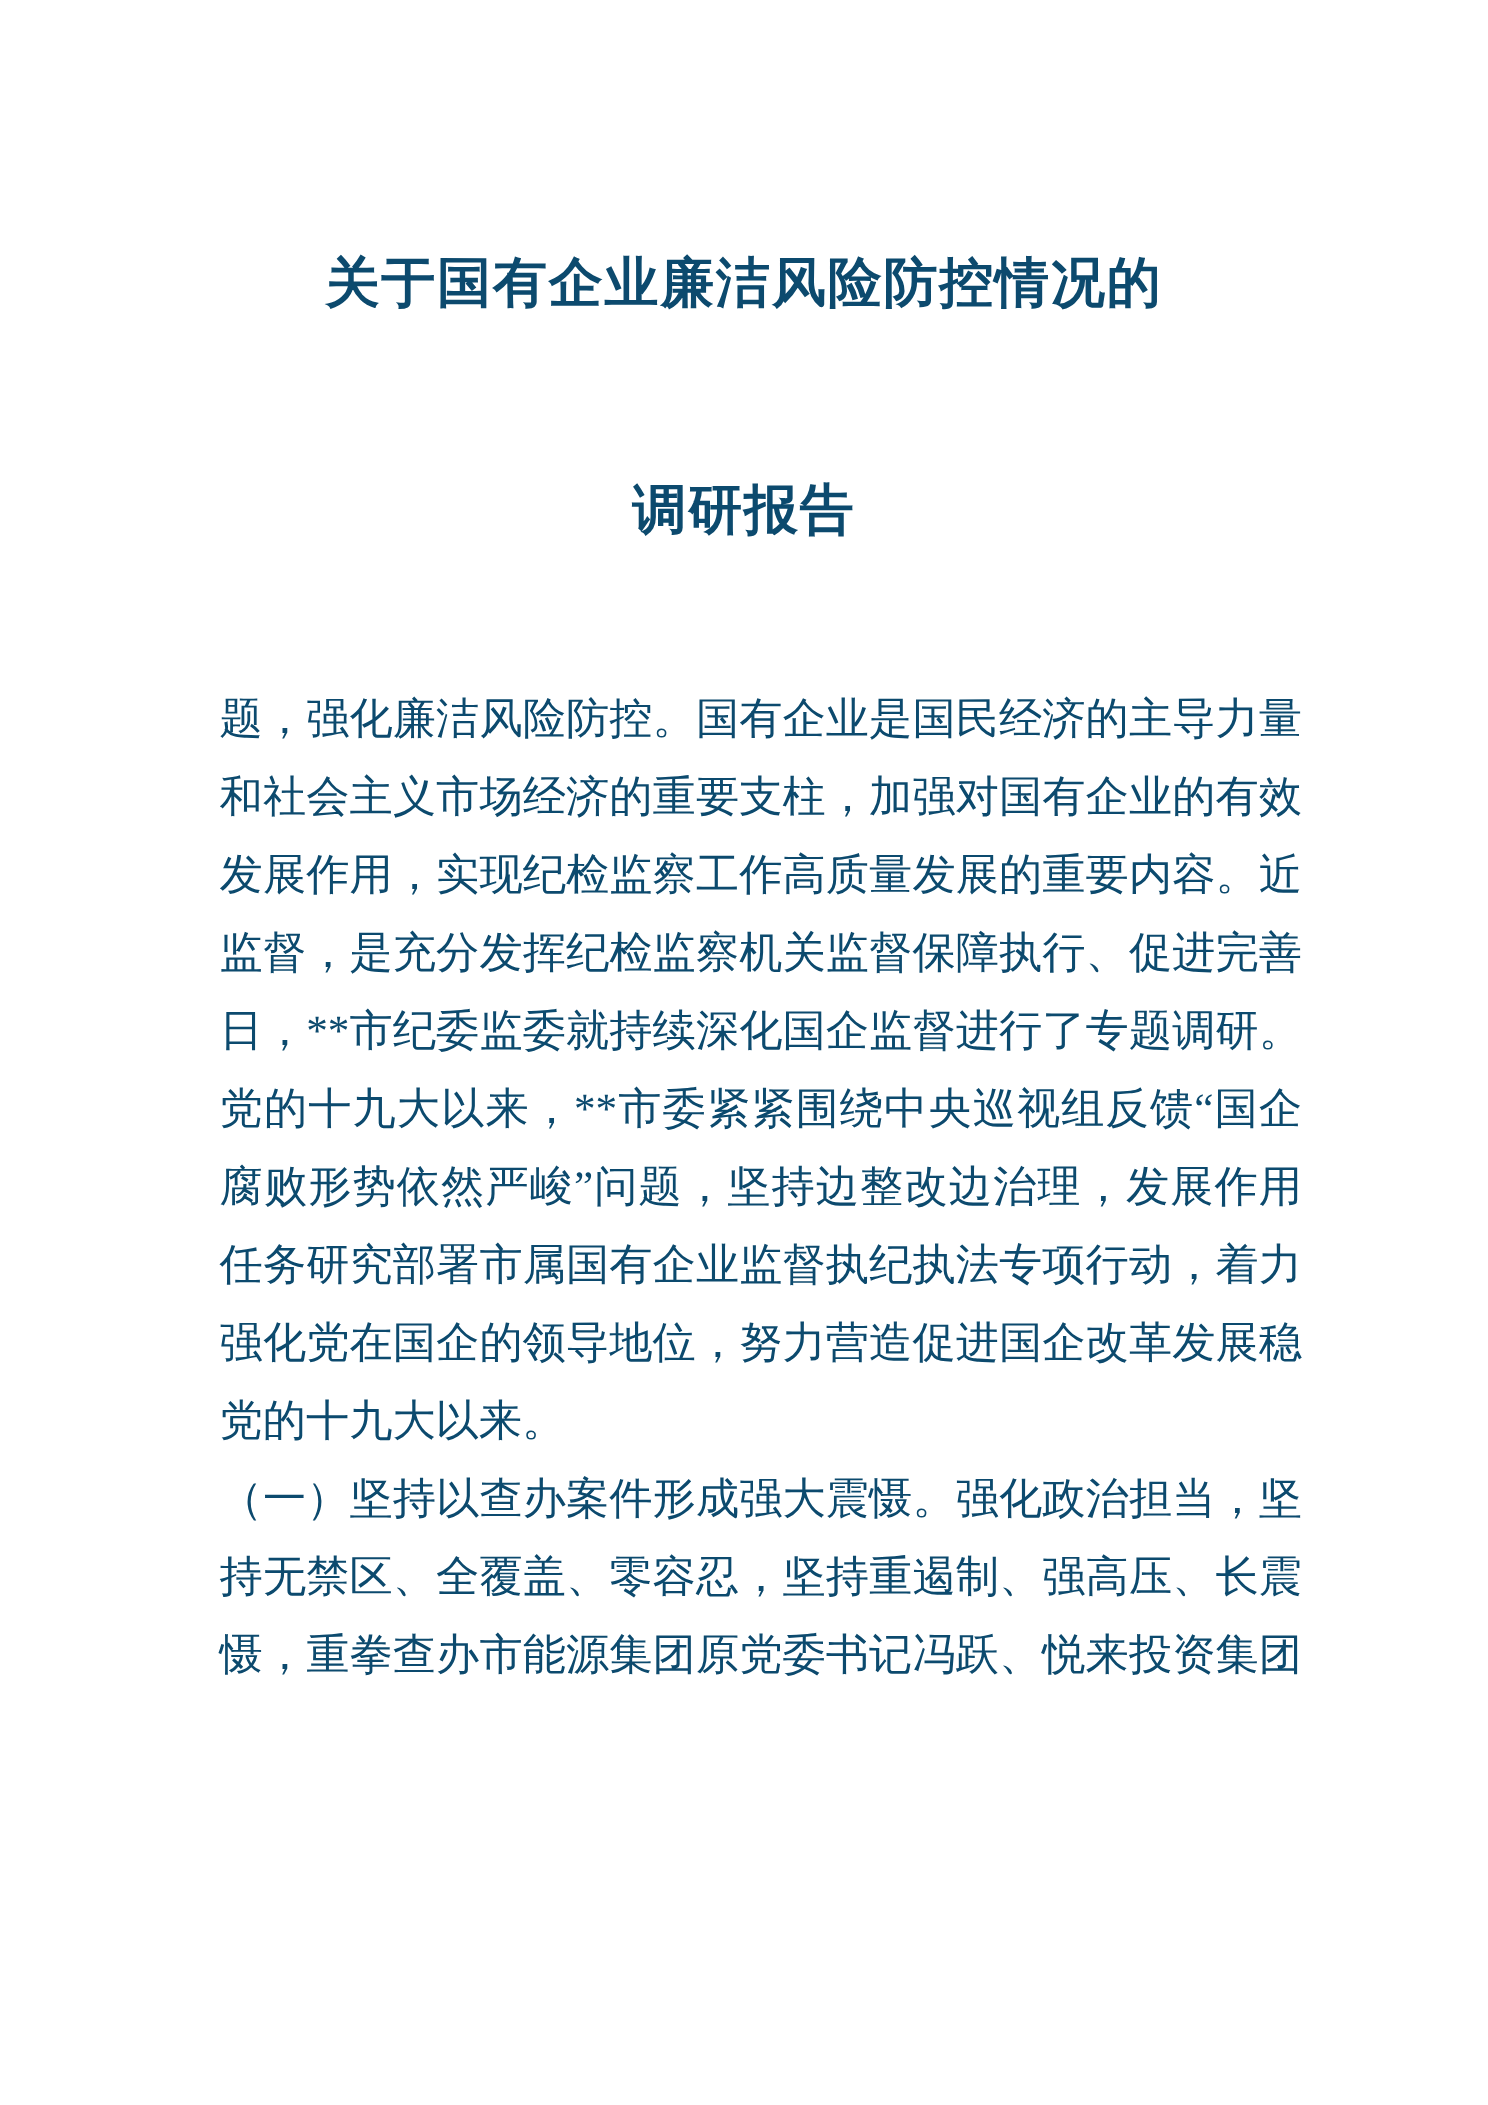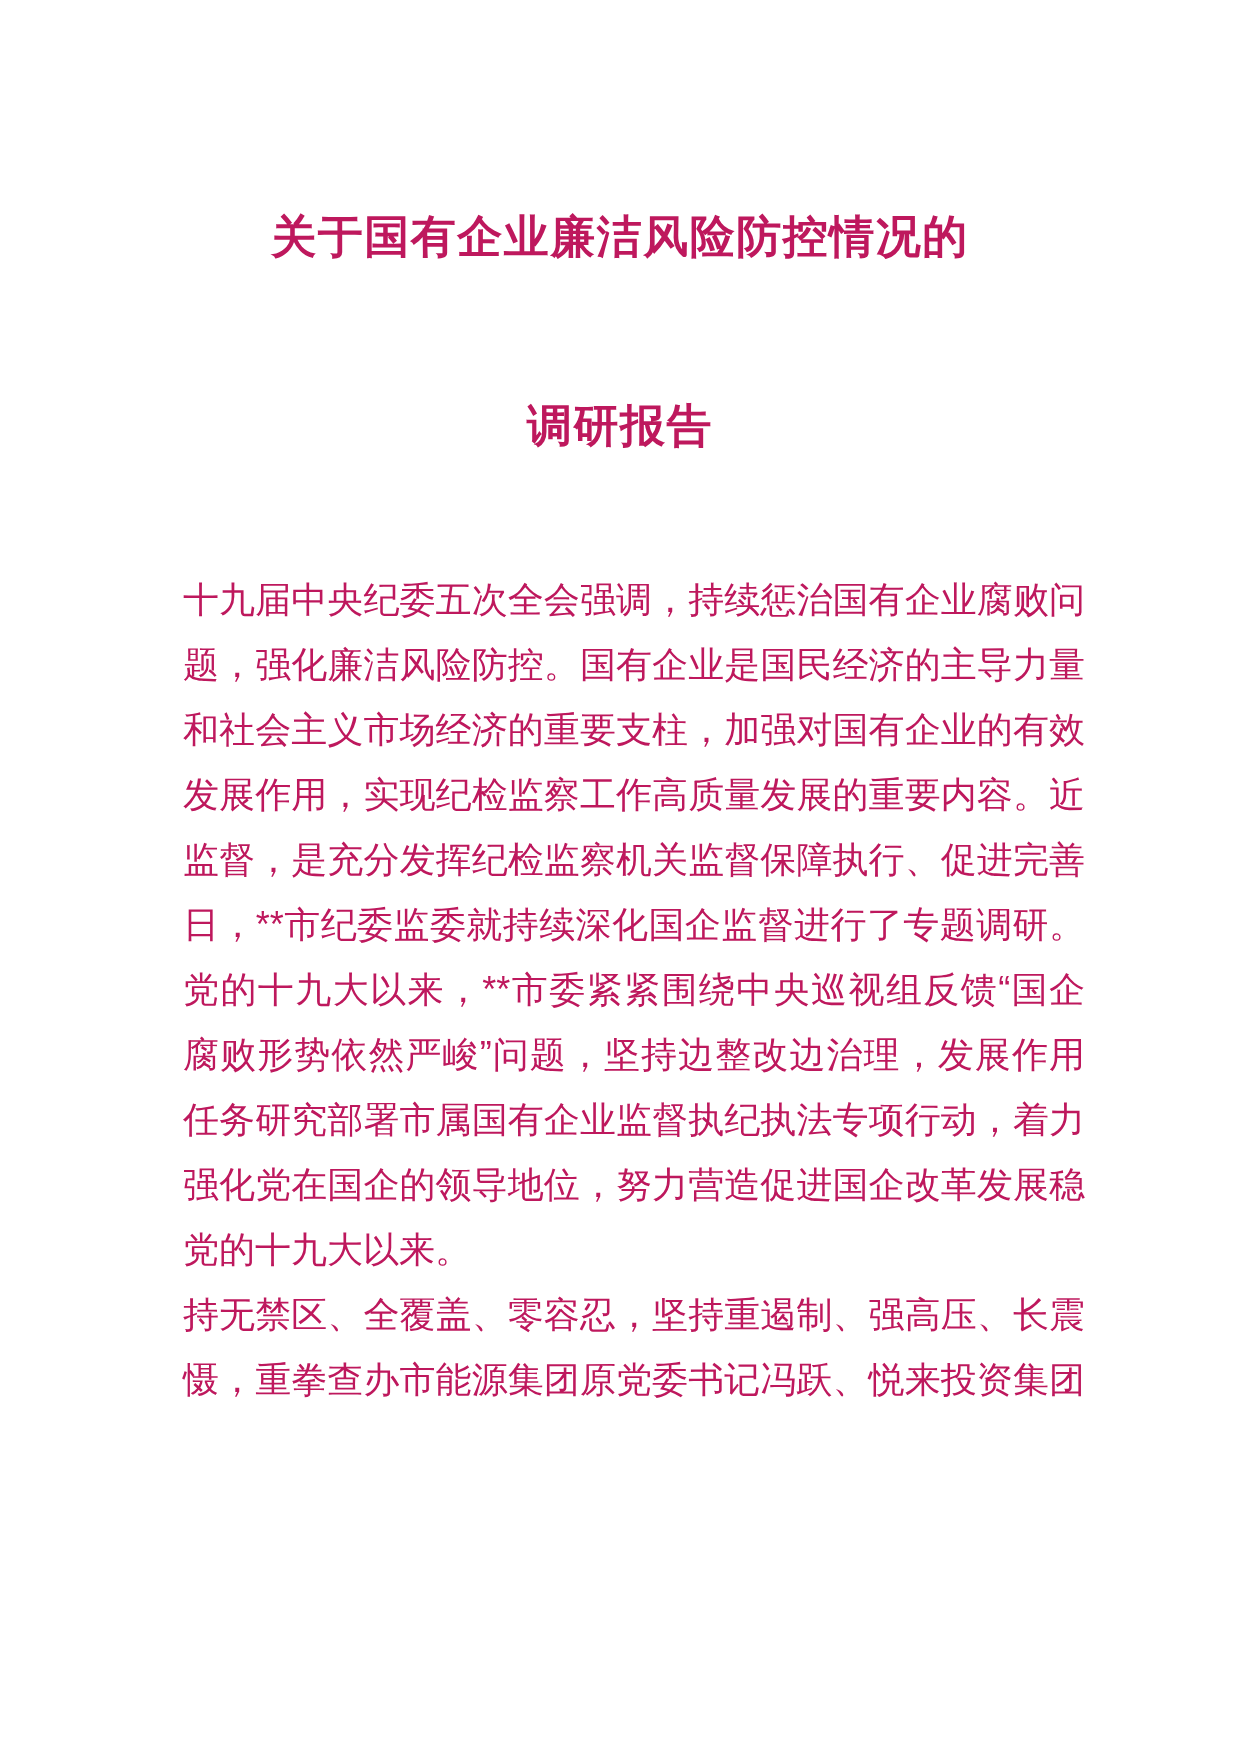--- a/index.html
+++ b/index.html
@@ -5,22 +5,22 @@
   html, body {
     margin: 0;
     padding: 0;
     background: #ffffff;
   }
   .page {
     position: relative;
     width: 1240px;
     height: 1754px;
     background: #ffffff;
-    color: #be185d;
-    font-family: Liberation Sans, sans-serif;
+    color: #0c4a6e;
+    font-family: Liberation Serif, serif;
     overflow: hidden;
   }
   .title-line {
     position: absolute;
     left: 0;
     width: 1240px;
     text-align: center;
     font-size: 45px;
     font-weight: 900;
     letter-spacing: 1.5px;
@@ -49,27 +49,27 @@
     text-align-last: left;
   }
 </style>
 </head>
 <body>
 
 <div class="page">
   <div class="title-line first">关于国有企业廉洁风险防控情况的</div>
   <div class="title-line second">调研报告</div>
   <div class="body-lines">
-      <div class="line">十九届中央纪委五次全会强调，持续惩治国有企业腐败问</div>
       <div class="line">题，强化廉洁风险防控。国有企业是国民经济的主导力量</div>
       <div class="line">和社会主义市场经济的重要支柱，加强对国有企业的有效</div>
       <div class="line">发展作用，实现纪检监察工作高质量发展的重要内容。近</div>
       <div class="line">监督，是充分发挥纪检监察机关监督保障执行、促进完善</div>
       <div class="line">日，**市纪委监委就持续深化国企监督进行了专题调研。</div>
       <div class="line">党的十九大以来，**市委紧紧围绕中央巡视组反馈“国企</div>
       <div class="line">腐败形势依然严峻”问题，坚持边整改边治理，发展作用</div>
       <div class="line">任务研究部署市属国有企业监督执纪执法专项行动，着力</div>
       <div class="line">强化党在国企的领导地位，努力营造促进国企改革发展稳</div>
       <div class="line short">党的十九大以来。</div>
+      <div class="line">（一）坚持以查办案件形成强大震慑。强化政治担当，坚</div>
       <div class="line">持无禁区、全覆盖、零容忍，坚持重遏制、强高压、长震</div>
       <div class="line">慑，重拳查办市能源集团原党委书记冯跃、悦来投资集团</div>
     </div>
 </div>
 
 </body></html>

